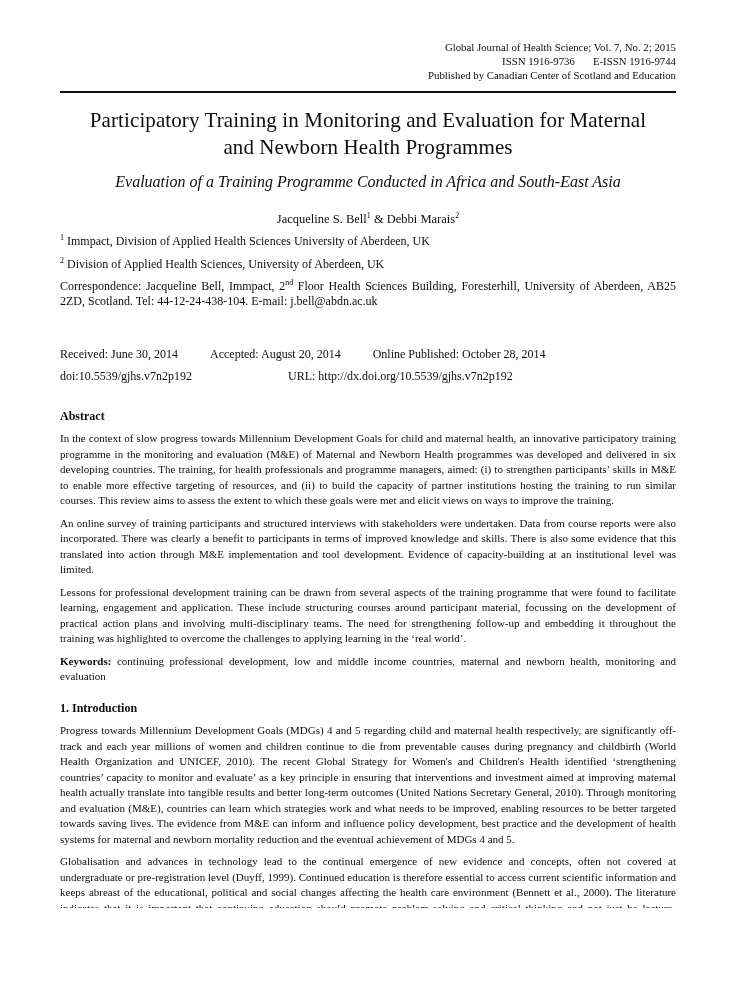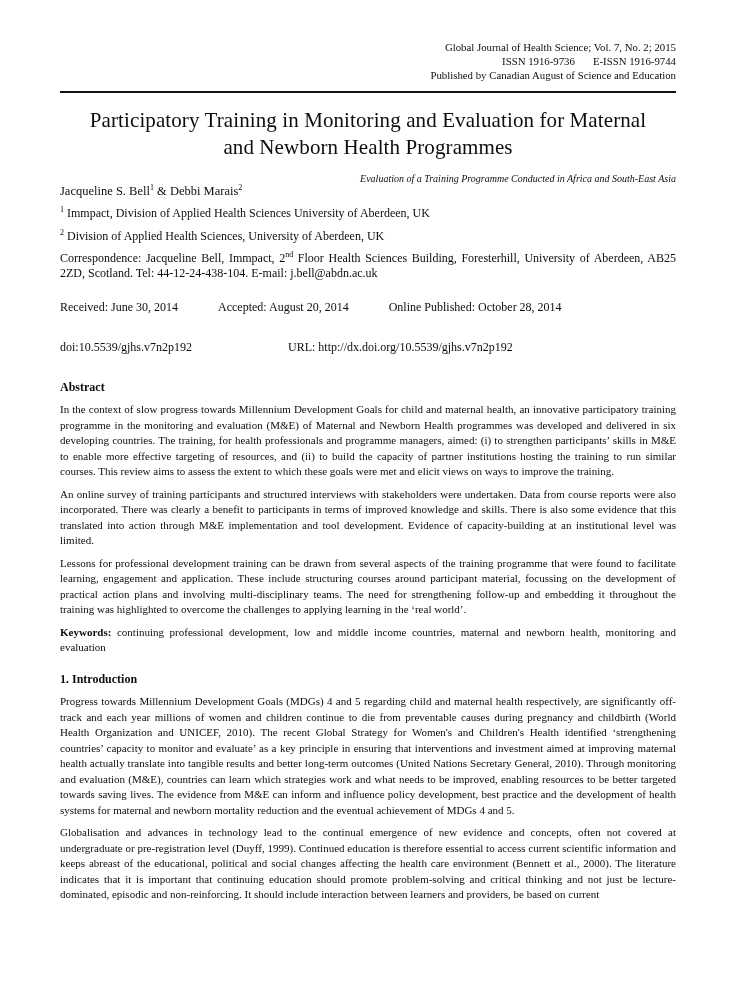--- a/index.html
+++ b/index.html
@@ -28,48 +28,49 @@
   .article-title {
     margin: 14px auto 0 auto;
     max-width: 592px;
     font-size: 21px;
     line-height: 27.5px;
     text-align: center;
     letter-spacing: 0.1px;
   }
   .article-subtitle {
     margin-top: 11px;
-    font-size: 10px;
+    font-size: 16px;
     font-style: italic;
-    text-align: right;
+    text-align: center;
   }
   .author-line {
-    margin-top: 0;
+    margin-top: 21px;
     font-size: 12.5px;
+    text-align: center;
   }
   sup { font-size: 8px; line-height: 0; }
   .affiliation {
     margin-top: 7.5px;
     font-size: 12px;
     line-height: 15.5px;
   }
   .correspondence {
     margin-top: 6px;
     font-size: 12px;
     line-height: 15.5px;
     text-align: justify;
   }
   .dates-row {
-    margin-top: 18px;
+    margin-top: 37px;
     font-size: 12px;
     display: flex;
-    gap: 40px;
+    gap: 32px;
   }
   .doi-row {
-    margin-top: 25px;
+    margin-top: 7px;
     font-size: 12px;
     display: flex;
   }
   .doi-row .doi-text { width: 228px; }
   .section-heading {
     margin-top: 25px;
     font-size: 12px;
     font-weight: bold;
     line-height: 15.5px;
   }
@@ -92,21 +93,21 @@
 </style>
 </head>
 <body>
 
 <div class="page">
   <div class="content">
 
     <div class="journal-header">
       <div>Global Journal of Health Science; Vol. 7, No. 2; 2015</div>
       <div><span>ISSN 1916-9736</span><span class="issn-gap">E-ISSN 1916-9744</span></div>
-      <div>Published by Canadian August of Science and Education</div>
+      <div>Published by Canadian Center of Scotland and Education</div>
     </div>
 
     <h1 class="article-title" style="font-weight:normal;">Participatory Training in Monitoring and Evaluation for Maternal and Newborn Health Programmes</h1>
 
     <div class="article-subtitle">Evaluation of a Training Programme Conducted in Africa and South-East Asia</div>
 
     <div class="author-line"><span>Jacqueline S. Bell</span><sup>1</sup><span> &amp; </span><span>Debbi Marais</span><sup>2</sup></div>
 
     <div class="affiliation"><sup>1</sup><span> Immpact, Division of Applied Health Sciences University of Aberdeen, UK</span></div>
     <div class="affiliation"><sup>2</sup><span> Division of Applied Health Sciences, University of Aberdeen, UK</span></div>

